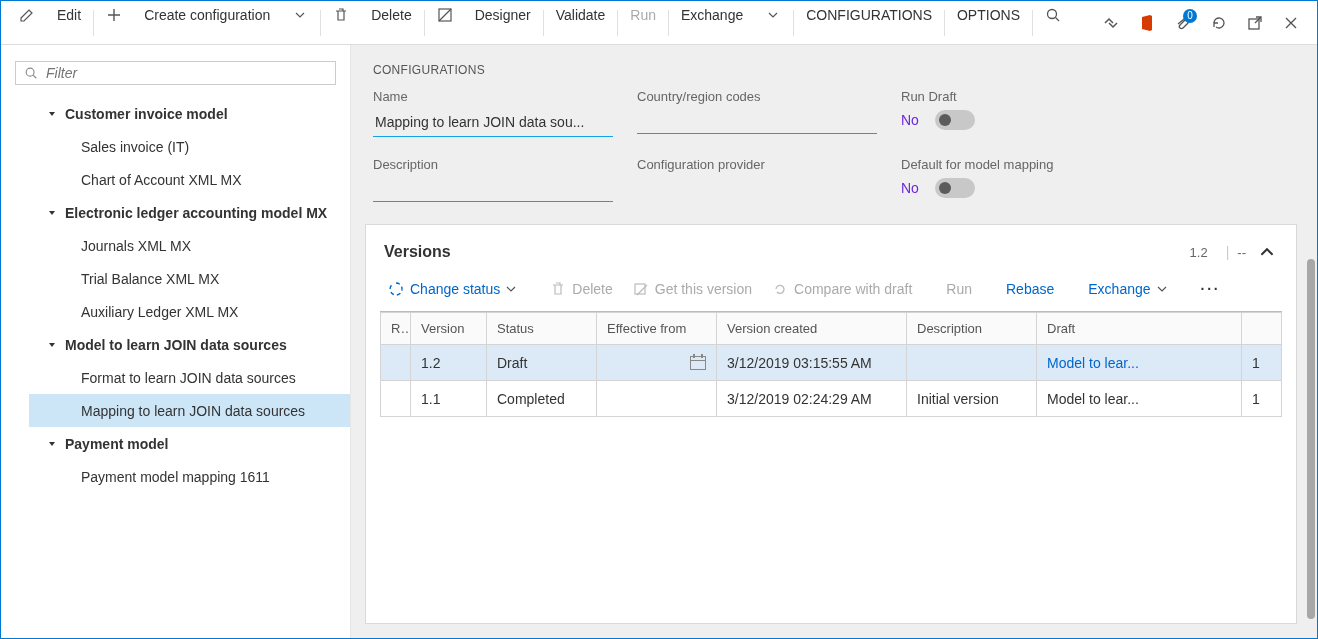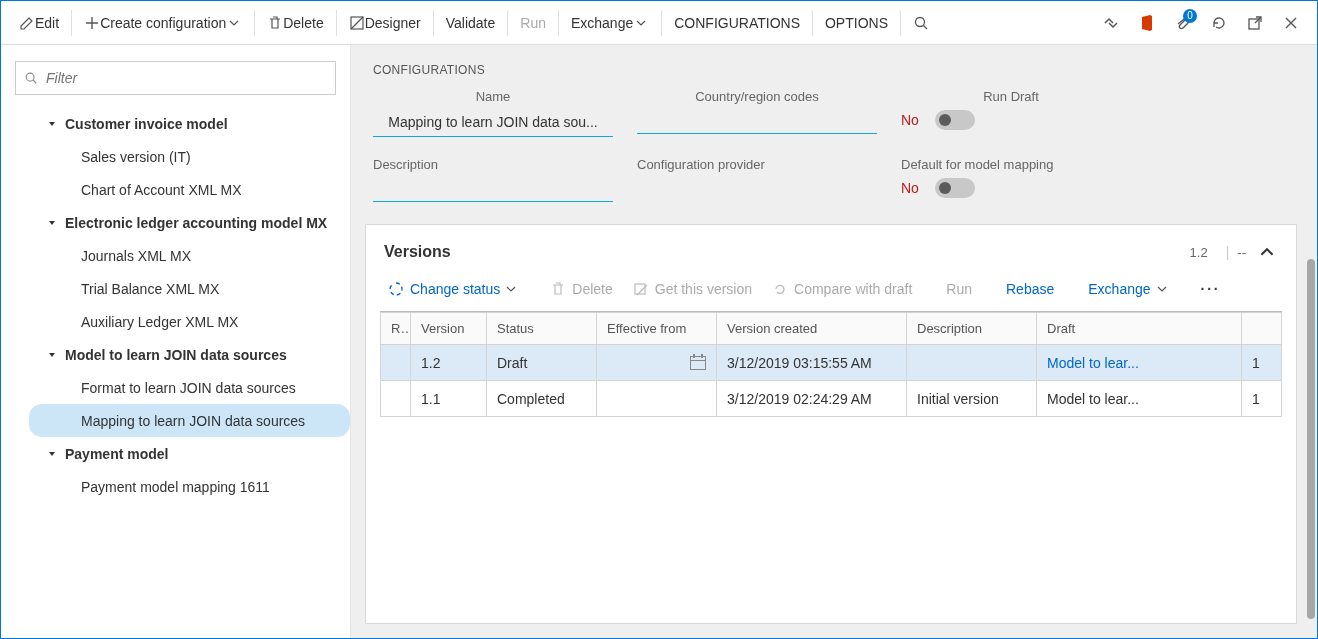--- a/index.html
+++ b/index.html
@@ -1,59 +1,59 @@
 <!DOCTYPE html>
 <html><head>
 <meta charset="utf-8">
 <style>
   * { box-sizing: border-box; }
   html, body { margin: 0; padding: 0; font-family: "Segoe UI", Arial, sans-serif; font-size: 14px; color: #333; background: #fff; height: 100%; }
   body { width: 1318px; height: 639px; border: 1px solid #0078d4; overflow: hidden; position: relative; }
 
   
   .toolbar { display: flex; align-items: center; height: 44px; border-bottom: 1px solid #ddd; padding: 0 8px; gap: 0; }
-  .tb-item { display: inline-flex; align-items: center; padding: 0 10px; height: 32px; cursor: pointer; gap: 0; white-space: nowrap; }
+  .tb-item { display: inline-flex; align-items: flex-start; padding: 0 10px; height: 32px; cursor: pointer; gap: 22px; white-space: nowrap; }
   .tb-item.disabled { color: #aaa; cursor: default; }
   .tb-sep { width: 1px; background: #e0e0e0; height: 26px; margin: 0 2px; }
   .tb-icon { display: inline-flex; width: 16px; height: 16px; align-items: center; justify-content: center; color: #5b5b5b; }
   .tb-spacer { flex: 1; }
   .icon-btn { width: 36px; height: 36px; display: inline-flex; align-items: center; justify-content: center; cursor: pointer; position: relative; }
   .icon-badge { position: absolute; top: 4px; right: 4px; background: #0078d4; color: #fff; border-radius: 8px; font-size: 10px; min-width: 14px; height: 14px; display: flex; align-items: center; justify-content: center; padding: 0 3px; }
 
   
   .main { display: flex; height: calc(100% - 44px); }
   .left-pane { width: 350px; min-width: 350px; border-right: 1px solid #e5e5e5; display: flex; flex-direction: column; background: #fff; }
   .right-pane { flex: 1; display: flex; flex-direction: column; background: #efefef; overflow: hidden; }
 
   
   .filter-wrap { padding: 16px 14px 8px 14px; }
-  .filter-box { display: flex; align-items: center; border: 1px solid #ccc; height: 34px; padding: 0 8px; gap: 6px; background: #fff; }
+  .filter-box { display: flex; align-items: center; border: 1px solid #ccc; height: 24px; padding: 0 8px; gap: 6px; background: #fff; }
   .filter-box input { border: none; outline: none; flex: 1; font-size: 14px; font-style: italic; color: #666; }
 
   
   .tree { flex: 1; overflow-y: auto; padding: 4px 0; margin-left: 28px; }
   .tree-node { display: flex; align-items: center; height: 33px; cursor: pointer; }
-  .tree-node.selected { background: #cde6f7; border-radius: 13px; }
+  .tree-node.selected { background: #cde6f7; }
   .expander { width: 14px; height: 14px; display: inline-flex; align-items: center; justify-content: center; margin-right: 6px; color: #555; font-size: 11px; }
   .tree-label { white-space: nowrap; overflow: hidden; text-overflow: ellipsis; }
   .tree-node.bold .tree-label { font-weight: 600; }
   .ind-0 { padding-left: 16px; }
   .ind-1 { padding-left: 52px; }
 
   
   .config-header { padding: 18px 20px 10px 22px; }
   .config-caption { text-transform: uppercase; color: #555; font-size: 12px; margin-bottom: 12px; letter-spacing: .3px; }
   .field-row { display: flex; gap: 24px; }
   .field { display: flex; flex-direction: column; flex: 1; min-width: 0; }
   .field-label { color: #666; font-size: 13px; margin-bottom: 6px; }
   .field-value { border-bottom: 1px solid #0ea5e9; padding: 4px 2px 6px 2px; min-height: 24px; overflow: hidden; text-overflow: ellipsis; white-space: nowrap; }
   .field-value.link a { color: #0066cc; text-decoration: none; }
   .field-value.empty { color: transparent; }
   .toggle-row { display: flex; align-items: center; gap: 16px; }
-  .toggle-val { color: #b91c1c; }
+  .toggle-val { color: #6d28d9; }
   .toggle { width: 40px; height: 20px; border-radius: 10px; background: #c8c8c8; position: relative; cursor: pointer; }
   .toggle::after { content: ""; position: absolute; width: 12px; height: 12px; background: #5b5b5b; border-radius: 50%; top: 4px; left: 4px; }
 
   
   .versions-card { margin: 12px 20px 14px 14px; background: #fff; border: 1px solid #d9d9d9; flex: 1; display: flex; flex-direction: column; position: relative; }
   .versions-head { display: flex; align-items: center; padding: 16px 18px 10px 18px; }
   .versions-title { font-size: 16px; font-weight: 600; flex: 1; }
   .versions-meta { color: #666; margin-right: 10px; font-size: 13px; }
   .vh-sep { color: #ccc; margin: 0 8px; }
   .chev-up { transform: rotate(180deg); cursor: pointer; padding: 4px; }
@@ -233,21 +233,21 @@
     <div class="tree" id="tree">
         <div class="tree-node ind-0 bold">
           <span class="expander">
             <svg width="10" height="10" viewBox="0 0 10 10">
               <path d="M2 7 L5 3 L8 7 Z" fill="#333" transform="rotate(180 5 5)"></path>
             </svg>
           </span>
           <span class="tree-label">Customer invoice model</span>
         </div>
         <div class="tree-node ind-1">
-          <span class="tree-label">Sales version (IT)</span>
+          <span class="tree-label">Sales invoice (IT)</span>
         </div>
         <div class="tree-node ind-1">
           <span class="tree-label">Chart of Account XML MX</span>
         </div>
         <div class="tree-node ind-0 bold">
           <span class="expander">
             <svg width="10" height="10" viewBox="0 0 10 10">
               <path d="M2 7 L5 3 L8 7 Z" fill="#333" transform="rotate(180 5 5)"></path>
             </svg>
           </span>
@@ -287,21 +287,21 @@
         <div class="tree-node ind-1">
           <span class="tree-label">Payment model mapping 1611</span>
         </div>
       </div>
   </div>
 
   <div class="right-pane">
     <div class="config-header">
       <div class="config-caption">CONFIGURATIONS</div>
 
-      <div class="field-row" style="margin-bottom:20px;text-align:center;">
+      <div class="field-row" style="margin-bottom:20px;">
         <div class="field" style="max-width:240px;">
           <span class="field-label">Name</span>
           <span class="field-value">Mapping to learn JOIN data sou...</span>
         </div>
         <div class="field" style="max-width:240px;">
           <span class="field-label">Country/region codes</span>
           <span class="field-value empty"></span>
         </div>
         <div class="field" style="max-width:220px;">
           <span class="field-label">Run Draft</span>

